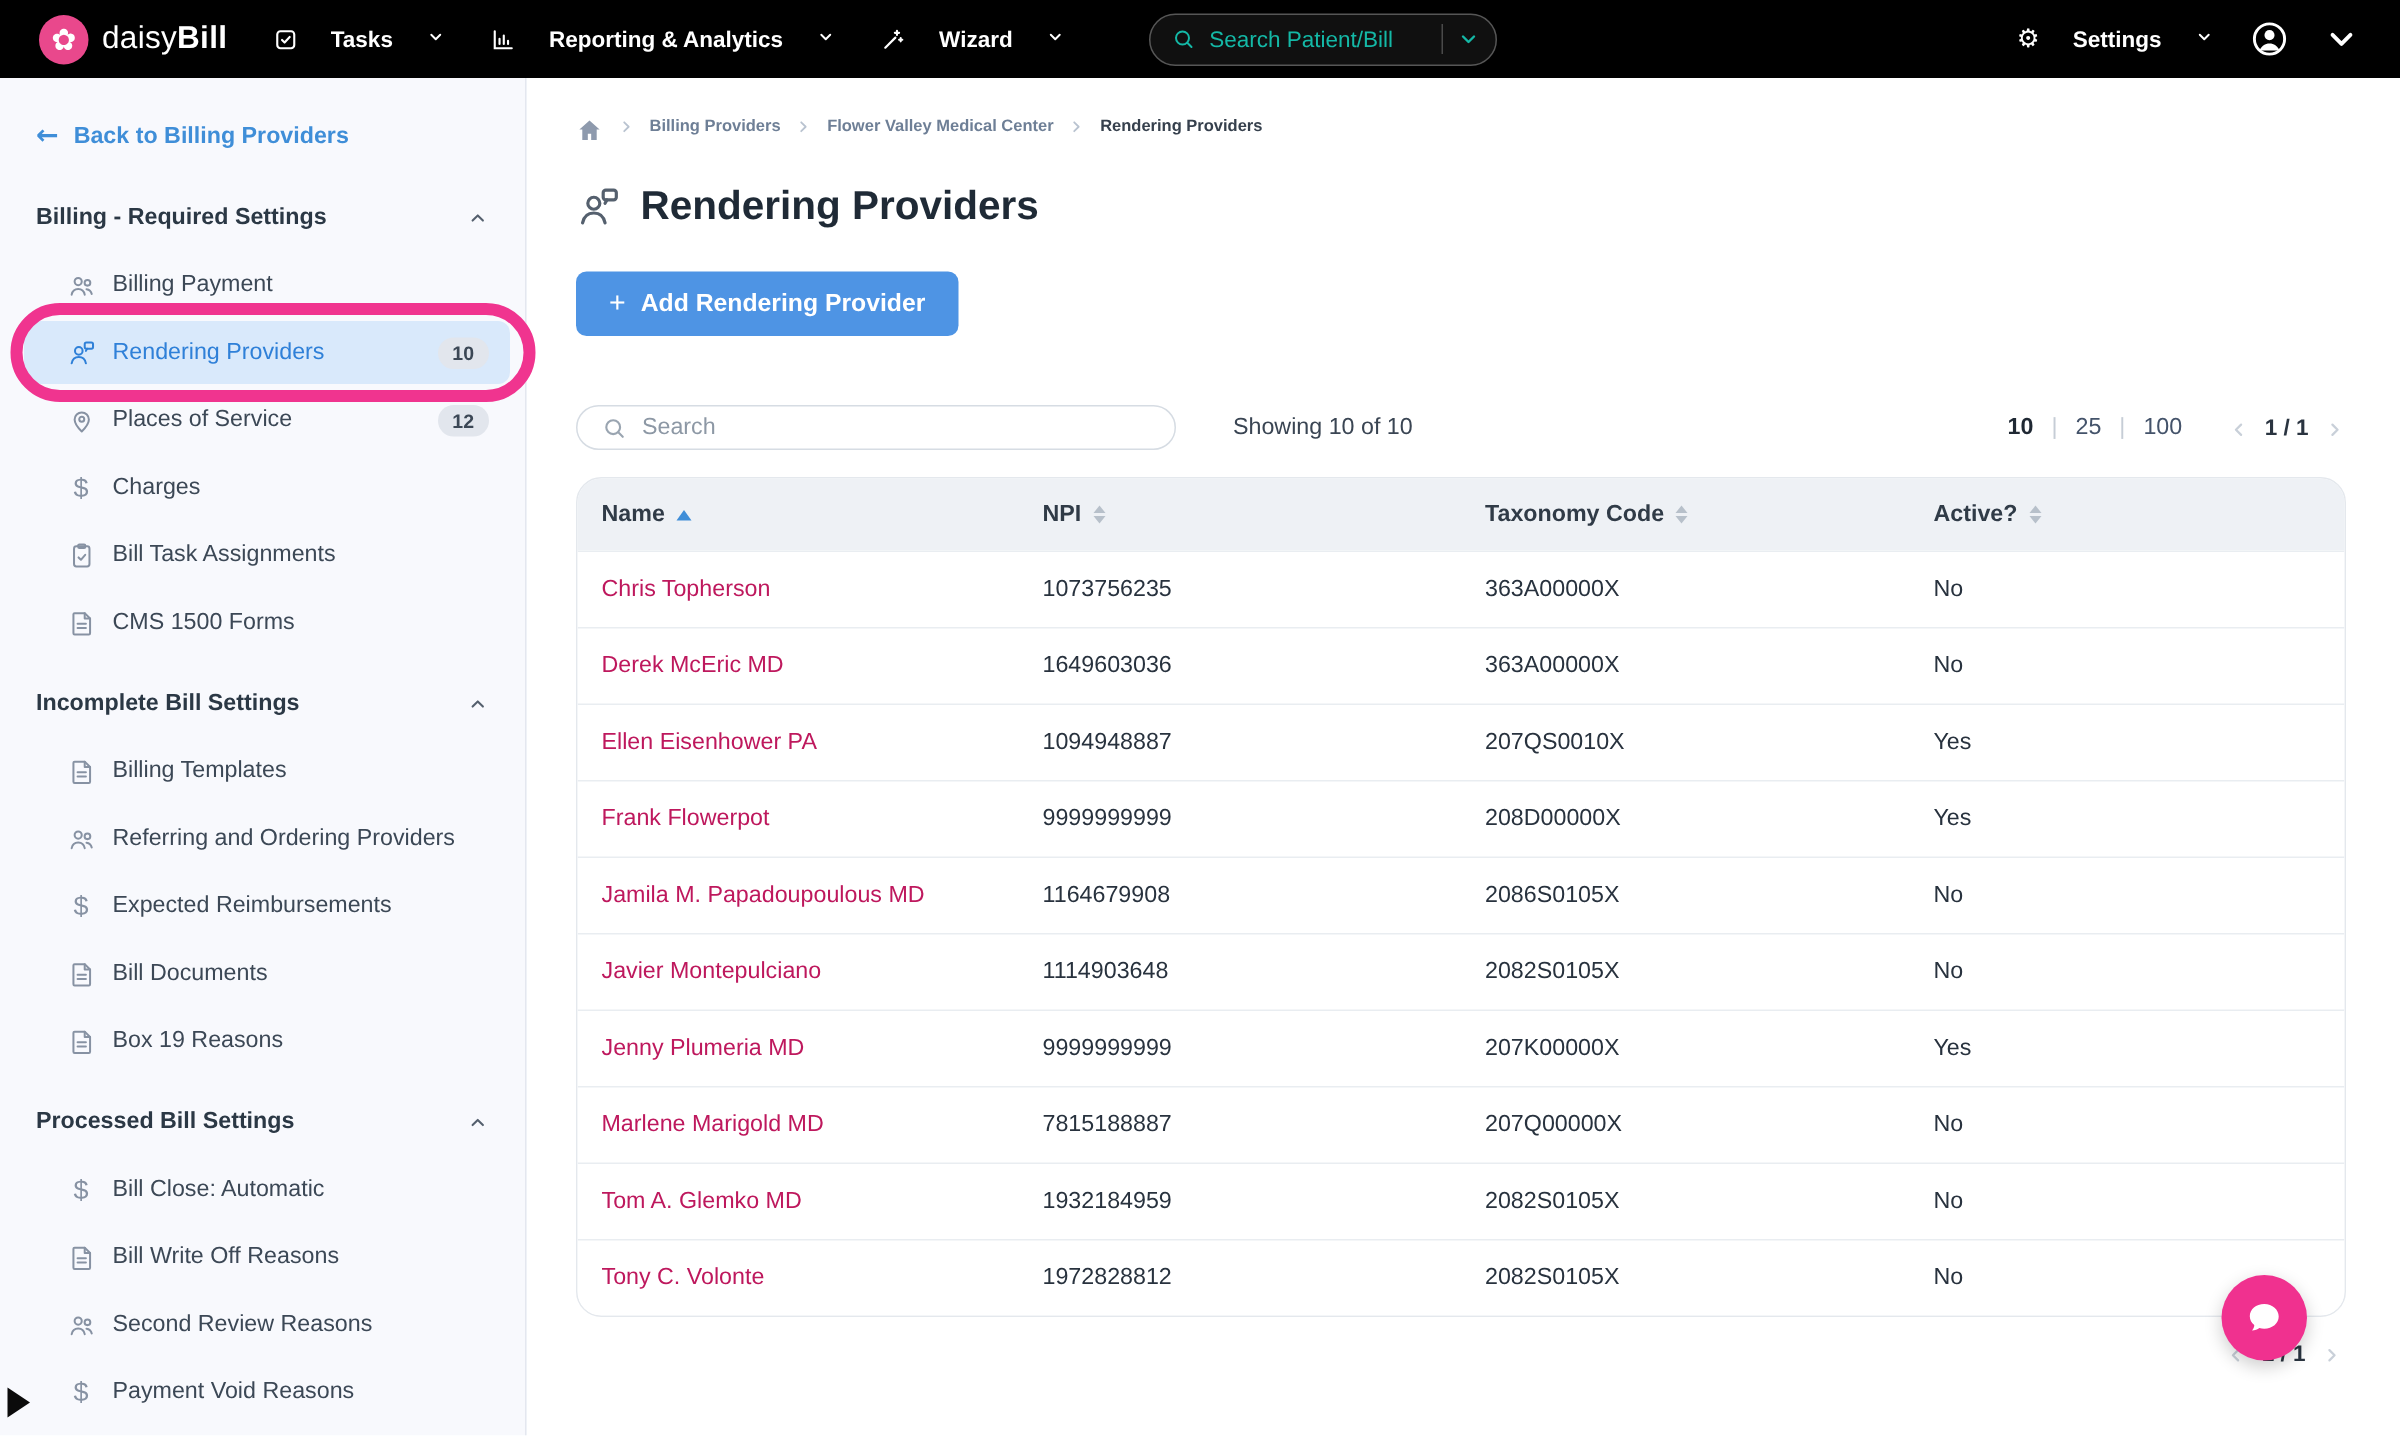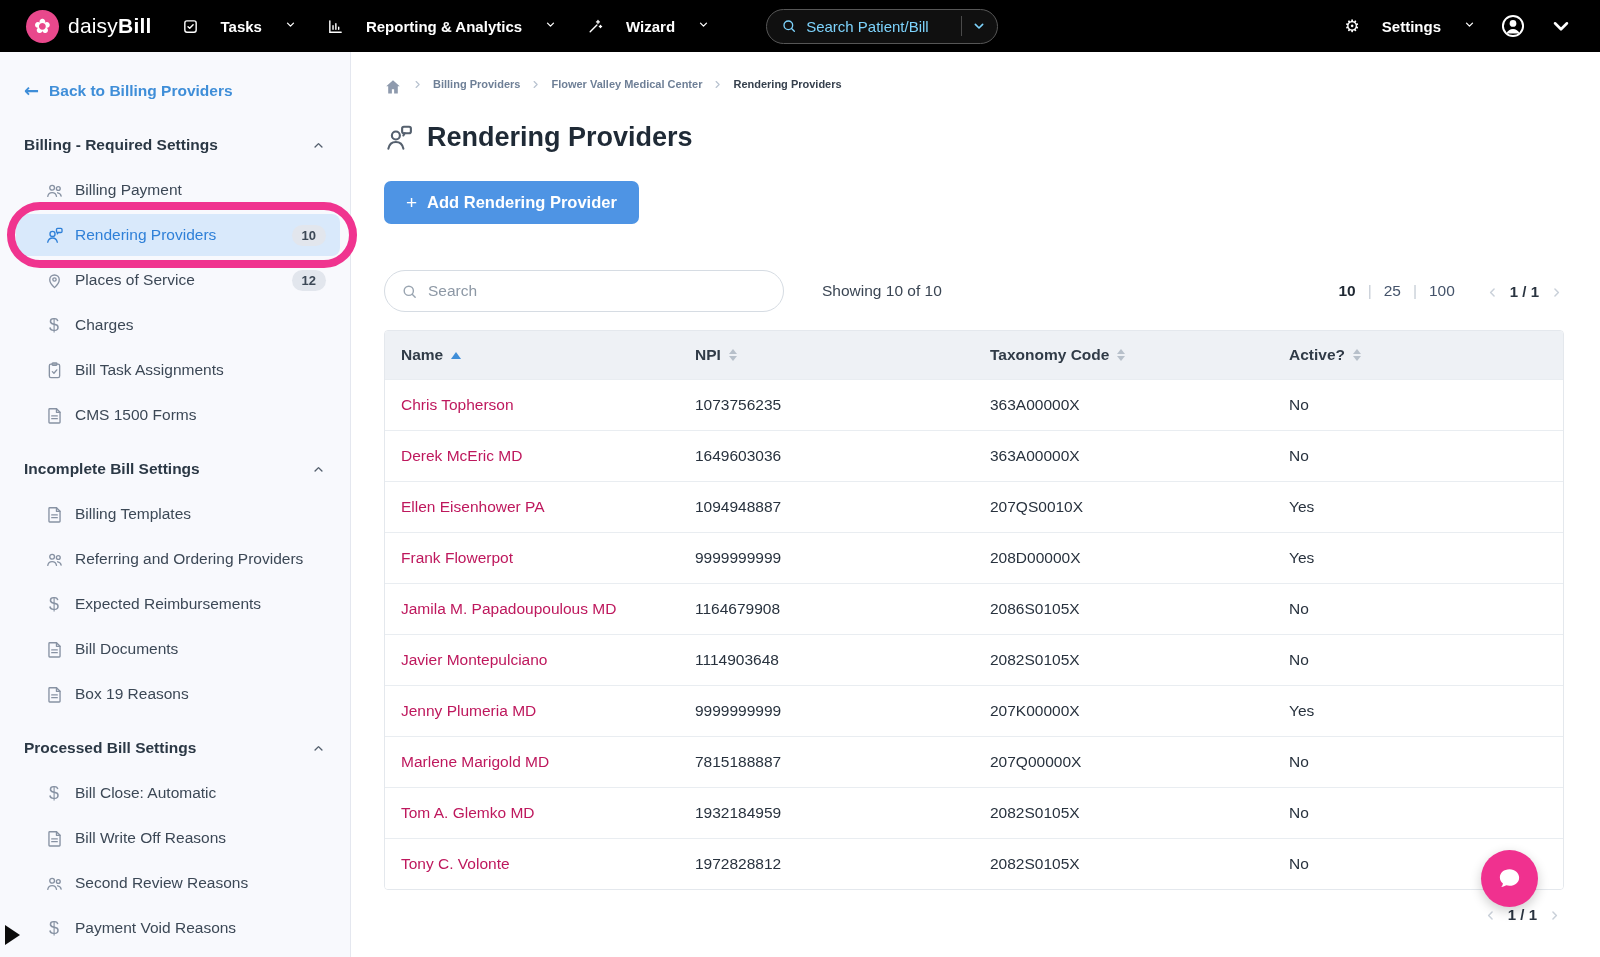--- a/index.html
+++ b/index.html
@@ -11,21 +11,21 @@
   .topnav{height:52px;background:#000;display:flex;align-items:center;padding:0 26px;gap:30px;color:#fff}
   .brand{display:flex;align-items:center;gap:9px;cursor:pointer}
   .brand-flower{width:33px;height:33px;border-radius:50%;background:#e9488c;display:flex;align-items:center;
     justify-content:center;font-size:20px;color:#fff;font-family:"DejaVu Sans",sans-serif}
   .brand-text{font-size:21px;color:#fff;letter-spacing:.2px}
   .brand-text b{font-weight:bold}
   .nav-item{display:flex;align-items:flex-start;gap:22px;font-size:15px;font-weight:bold;cursor:pointer;white-space:nowrap}
   .nav-item svg{width:17px;height:17px}
   .chev svg{width:13px;height:13px}
   .topnav-search{margin-left:26px;width:232px;height:35px;border:1px solid #565656;border-radius:18px;background:#101010;
-    display:flex;align-items:center;padding:0 10px 0 14px;gap:9px;color:#7dd3fc;font-size:15px;cursor:pointer}
+    display:flex;align-items:center;padding:0 10px 0 14px;gap:9px;color:#14b8a6;font-size:15px;cursor:pointer}
   .topnav-search .sep{width:1px;height:20px;background:#4a4a4a;margin-left:auto}
   .topnav-search svg{width:16px;height:16px}
   .topnav-right{margin-left:auto;display:flex;align-items:center;gap:24px}
   .gear-glyph{font-family:"DejaVu Sans",sans-serif;font-size:17px;line-height:1}
   .avatar-wrap svg{width:26px;height:26px}
 
   
   .layout{display:flex;height:905px}
 
   
@@ -61,38 +61,38 @@
   .title-icon{color:#55606e}
   .title-icon svg{width:30px;height:30px}
   .page-title{font-size:27px;font-weight:bold;color:#1f2a36}
 
   .add-btn{margin-top:28px;display:inline-flex;align-items:center;gap:10px;background:#4e94e4;color:#fff;
     font-size:16.5px;font-weight:bold;border:none;border-radius:7px;padding:12px 22px;cursor:pointer;
     font-family:"Liberation Sans","DejaVu Sans",sans-serif}
   .add-btn .plus{font-size:19px;font-weight:normal;line-height:1}
 
   .toolbar{display:flex;align-items:center;margin-top:46px}
-  .search-pill{width:400px;height:42px;border:1px solid #d6dce3;border-radius:21px;display:flex;align-items:center;
+  .search-pill{width:400px;height:30px;border:1px solid #d6dce3;border-radius:21px;display:flex;align-items:center;
     padding:0 16px;gap:10px;background:#fff}
   .search-pill svg{width:17px;height:17px;color:#9aa5b1;flex:none}
   .search-pill input{border:none;outline:none;font-size:15.5px;color:#333;width:100%;background:transparent;
     font-family:"Liberation Sans","DejaVu Sans",sans-serif}
   .search-pill input::placeholder{color:#8d98a5}
   .showing{margin-left:38px;font-size:15.5px;color:#3a4553}
   .toolbar-right{margin-left:auto;display:flex;align-items:center;gap:30px}
   .page-sizes{display:flex;align-items:center;gap:12px;font-size:15.5px;color:#44536a}
   .page-sizes .size{cursor:pointer}
   .page-sizes .size.active{font-weight:bold;color:#1f2833}
   .page-sizes .bar{color:#c6cdd6}
   .pager{display:flex;align-items:flex-end;gap:10px;font-size:15px}
   .pager .arrow{color:#c9d0d9;cursor:pointer}
   .pager .arrow svg{width:15px;height:15px}
   .pager .label{font-weight:bold;color:#2a3440}
 
-  .table{margin-top:18px;border:1px solid #e4e8ed;border-radius:4px;overflow:hidden}
+  .table{margin-top:18px;border:1px solid #e4e8ed;border-radius:17px;overflow:hidden}
   .thead{display:grid;grid-template-columns:294px 295px 299px 1fr;background:#eef1f5;height:48px;align-items:center}
   .th{display:flex;align-items:center;gap:8px;padding-left:16px;font-weight:bold;font-size:15.5px;color:#303b47;cursor:pointer}
   .sort-asc{width:0;height:0;border-left:5px solid transparent;border-right:5px solid transparent;border-bottom:7px solid #3f8ed8}
   .sort-both{display:flex;flex-direction:column;gap:2px}
   .sort-both i{display:block;width:0;height:0;border-left:4px solid transparent;border-right:4px solid transparent}
   .sort-both .u{border-bottom:5px solid #b7c0ca}
   .sort-both .d{border-top:5px solid #b7c0ca}
   .trow{display:grid;grid-template-columns:294px 295px 299px 1fr;height:51px;align-items:center;
     border-top:1px solid #e9edf1;font-size:15.5px;background:#fff}
   .td{padding-left:16px;color:#28323e}

